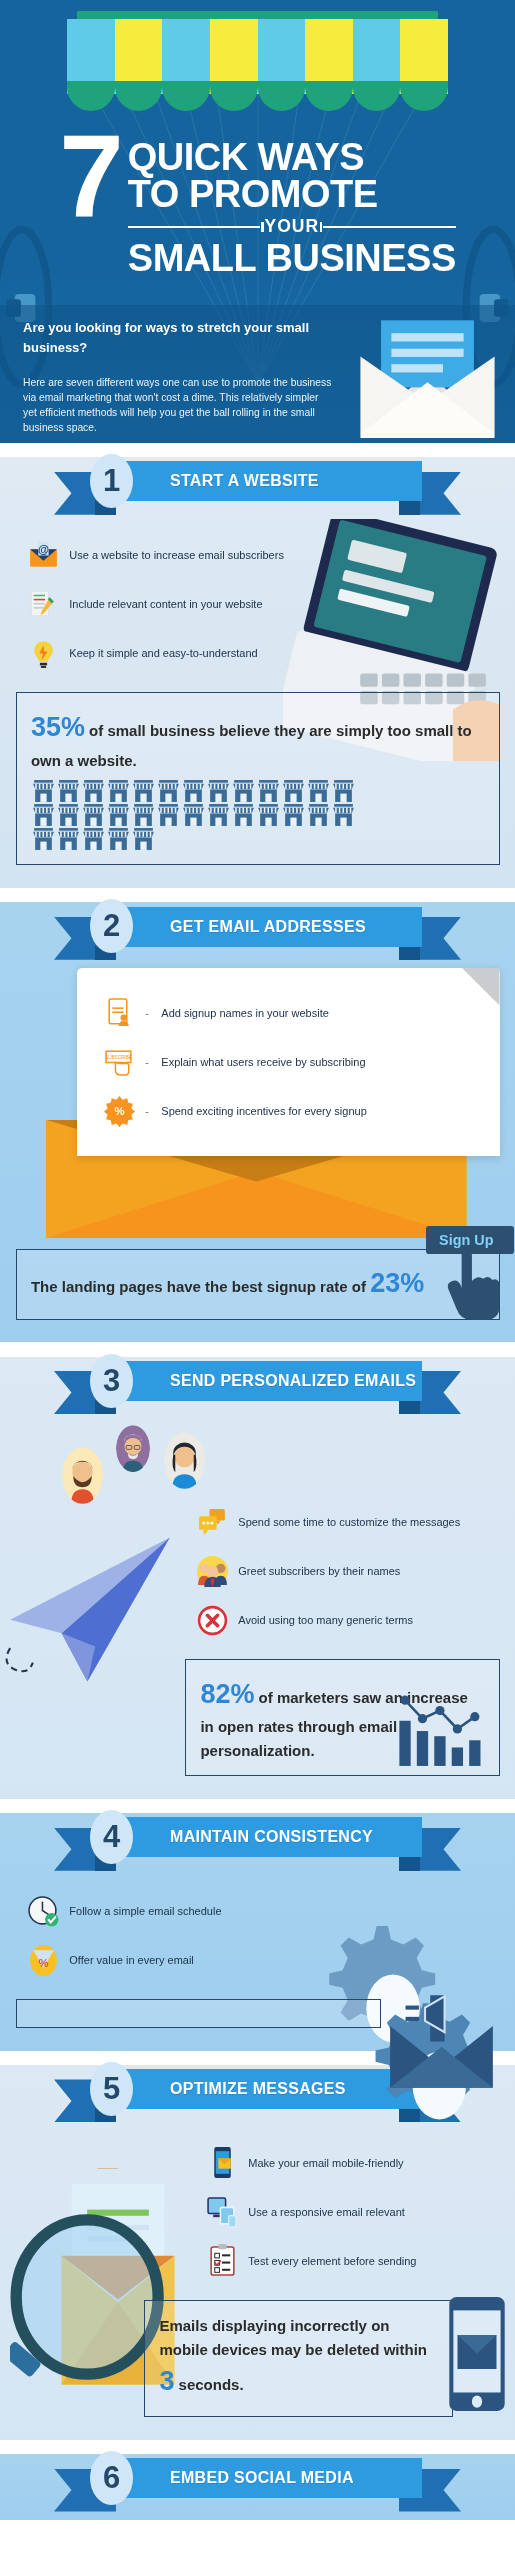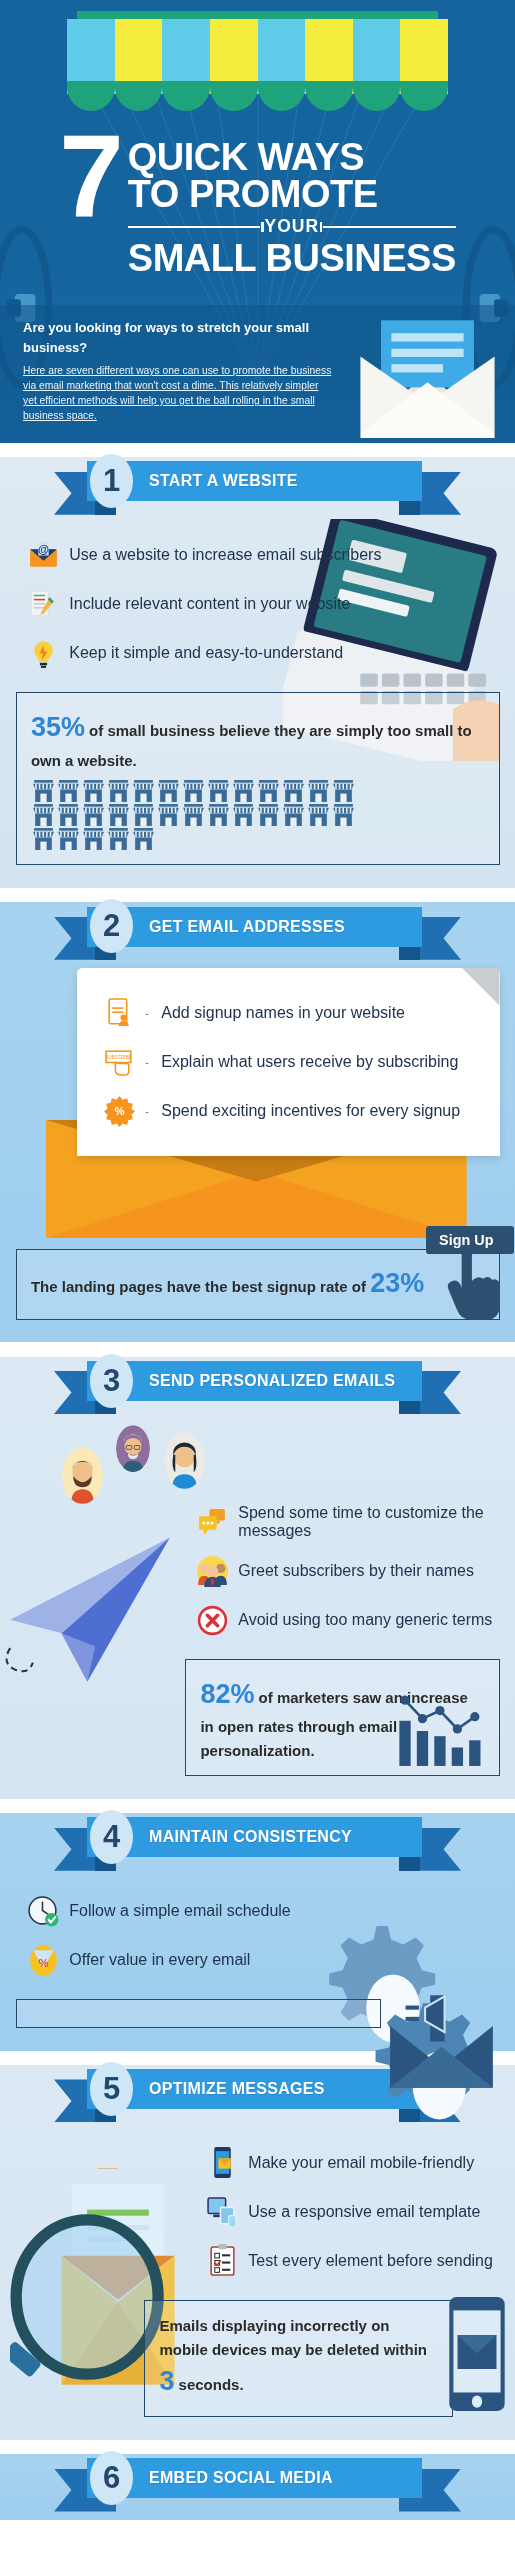--- a/index.html
+++ b/index.html
@@ -56,57 +56,57 @@
   .your-row { display:flex; align-items:center; gap:1px; margin:4.1px 0 3.1px; }
   .your-row .rule { flex:1; height:2.1px; background:#fff; }
   .your-row .tick { width:2.1px; height:10.3px; background:#fff; }
   .your-row .ytext { font-size:17.5px; font-weight:700; color:#fff; letter-spacing:1px; }
 
   .intro {
     position:absolute; left:0; right:0; bottom:0; height:138px;
     background:rgba(14,84,135,.55); padding:13.4px 23px;
   }
   .intro-q { font-size:13px; font-weight:700; color:#fff; line-height:1.5; max-width:289px; }
-  .intro-p { margin-top:7px; font-size:10.3px; color:#eaf4fb; line-height:1.45; max-width:309px;text-decoration:underline; }
+  .intro-p { margin-top:19px; font-size:10.3px; color:#eaf4fb; line-height:1.45; max-width:309px; }
   .intro-env { position:absolute; right:10.3px; bottom:4.1px; width:155px; height:129px; }
 
   
   .section { position:relative; padding:0 0 5.2px 0; }
   .bg-a { background:linear-gradient(180deg,#dfeaf3 0%, #d2e3f1 100%); }
   .bg-b { background:linear-gradient(180deg,#a7d3ef 0%, #9ecdee 100%); }
   .bg-c { background:linear-gradient(180deg,#dce9f4 0%, #d4e5f3 100%); }
 
   .ribbon { position:relative; height:61px; margin:14.4px 0 0 0; }
   .ribbon .tail {
     position:absolute; top:14.4px; width:62px; height:43px; background:#1f6fb2;
   }
   .ribbon .tail.l { left:54px; clip-path: polygon(0 0,100% 0,100% 100%,0 100%,17.5px 50%); }
   .ribbon .tail.r { right:54px; clip-path: polygon(0 0,100% 0,calc(100% - 17.5px) 50%,100% 100%,0 100%); }
   .ribbon .fold { position:absolute; top:43px; width:20.6px; height:14.4px; background:#14558c; }
   .ribbon .fold.l { left:95px; }
   .ribbon .fold.r { right:95px; }
   .ribbon .band {
-    position:absolute; left:87px; right:93px; top:4.1px; height:40px;
+    position:absolute; left:108px; right:93px; top:4.1px; height:40px;
     background:#2e9ae0; display:flex; align-items:center; padding-left:62px;
   }
   .ribbon .numcircle {
     position:absolute; left:90px; top:-3.1px; width:43px; height:54px;
     background:#cfe6f7; border-radius:50%;
     display:flex; align-items:center; justify-content:center;
     font-size:31px; font-weight:700; color:#24486b;
   }
   .ribbon .sectitle {
     font-size:16px; font-weight:700; color:#fff; letter-spacing:0.3px;
     text-shadow:0.5px 0.5px 0 rgba(0,0,0,.12);
   }
 
   .bullets { padding:12.4px 0 5.2px 27px; position:relative; z-index:3; }
   .bullet { display:flex; align-items:center; gap:9.3px; min-height:49px; }
   .bullet .bicon { width:33px; height:33px; flex:0 0 33px; position:relative; }
-  .bullet .btext { font-size:16px; color:#20344d; font-weight:400; }
+  .bullet .btext { font-size:11px; color:#20344d; font-weight:400; }
   .bullet .dash { font-size:10.8px; color:#9a6b33; margin-right:3.1px; }
 
   .statbox {
     position:relative; margin:9.3px 15.5px 17.5px 15.5px; padding:13.4px 14.4px;
     border:1px solid #24486b; background:rgba(255,255,255,.18); z-index:3;
   }
   .statbox .line { font-size:15px; font-weight:700; color:#2b2b2b; line-height:1.55; }
   .statbox .hl { color:#2f86d6; font-size:27px; font-weight:700; }
   .shops { margin-top:7.2px; display:flex; flex-wrap:wrap; width:340px; }
   .shop { width:25px; height:24px; }
@@ -770,21 +770,21 @@
       <polygon points="0,0 410,110 820,0 820,230 0,230" fill="#f3a320"></polygon>
       <polygon points="0,230 410,100 820,230" fill="#f7941e"></polygon>
       <polygon points="0,0 410,120 820,0" fill="#c97d15"></polygon>
     </svg>
 
     <div class="statbox">
       <div class="line">
         <span>The landing pages have the best signup rate of </span><span class="hl">23%</span>
       </div>
       <div style="position:absolute; right:-15.5px; top:-24px;">
-        <div style="background:#2d5070; color:#ffffff; font-size:14.4px; font-weight:700; padding:6.2px 13.4px; border-radius:3.1px;">Sign Up</div>
+        <div style="background:#2d5070; color:#7dd3fc; font-size:14.4px; font-weight:700; padding:6.2px 13.4px; border-radius:3.1px;">Sign Up</div>
         <svg width="77" height="77" viewBox="0 0 150 150" style="margin-top:-8.2px;margin-left:11.3px">
           <path d="M48 10 q10 -10 20 0 l0 58 q12 -12 22 -4 q10 -8 18 2 q8 -4 14 6 l0 44 q0 28 -28 28 l-26 0 q-22 0 -30 -22 l-16 -38 q-4 -12 8 -16 q10 -4 16 8 l2 6 z" fill="#2d5070"></path>
         </svg>
       </div>
     </div>
   </div>
 
   <div class="section bg-c">
     <div class="ribbon">
       <div class="tail l"></div>
@@ -975,21 +975,21 @@
         </svg>
         <span class="btext">Make your email mobile-friendly</span>
       </div>
       <div class="bullet">
         <svg class="bicon" viewBox="0 0 64 64">
           <rect x="4" y="6" width="34" height="30" rx="3" fill="#7fc9ee" stroke="#2b2f6e" stroke-width="3"></rect>
           <rect x="14" y="38" width="14" height="5" fill="#2b2f6e"></rect>
           <rect x="28" y="24" width="26" height="32" rx="3" fill="#7fc9ee" stroke="#e8f4fb" stroke-width="3"></rect>
           <rect x="44" y="40" width="14" height="22" rx="3" fill="#9fd8f2" stroke="#e8f4fb" stroke-width="2"></rect>
         </svg>
-        <span class="btext">Use a responsive email template</span>
+        <span class="btext">Use a responsive email relevant</span>
       </div>
       <div class="bullet">
         <svg class="bicon" viewBox="0 0 64 64">
           <rect x="10" y="6" width="44" height="54" rx="4" fill="#fff" stroke="#a8443c" stroke-width="3"></rect>
           <rect x="24" y="0" width="16" height="10" rx="3" fill="#b6bcc2"></rect>
           <rect x="17" y="18" width="9" height="9" fill="none" stroke="#2b2b2b" stroke-width="2"></rect>
           <rect x="31" y="20" width="16" height="4" fill="#2b2b2b"></rect>
           <rect x="17" y="32" width="9" height="9" fill="none" stroke="#2b2b2b" stroke-width="2"></rect>
           <path d="M17 36 l4 5 8 -9" stroke="#e03030" stroke-width="3" fill="none"></path>
           <rect x="31" y="34" width="16" height="4" fill="#2b2b2b"></rect>

